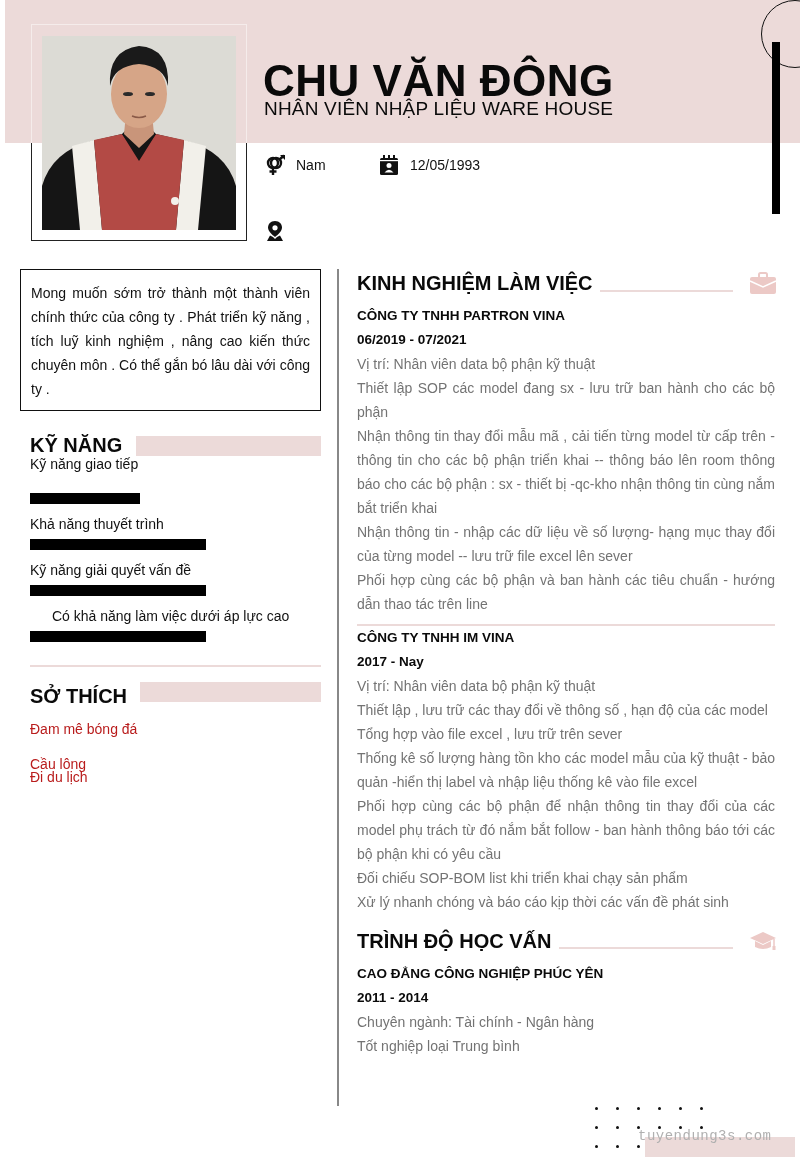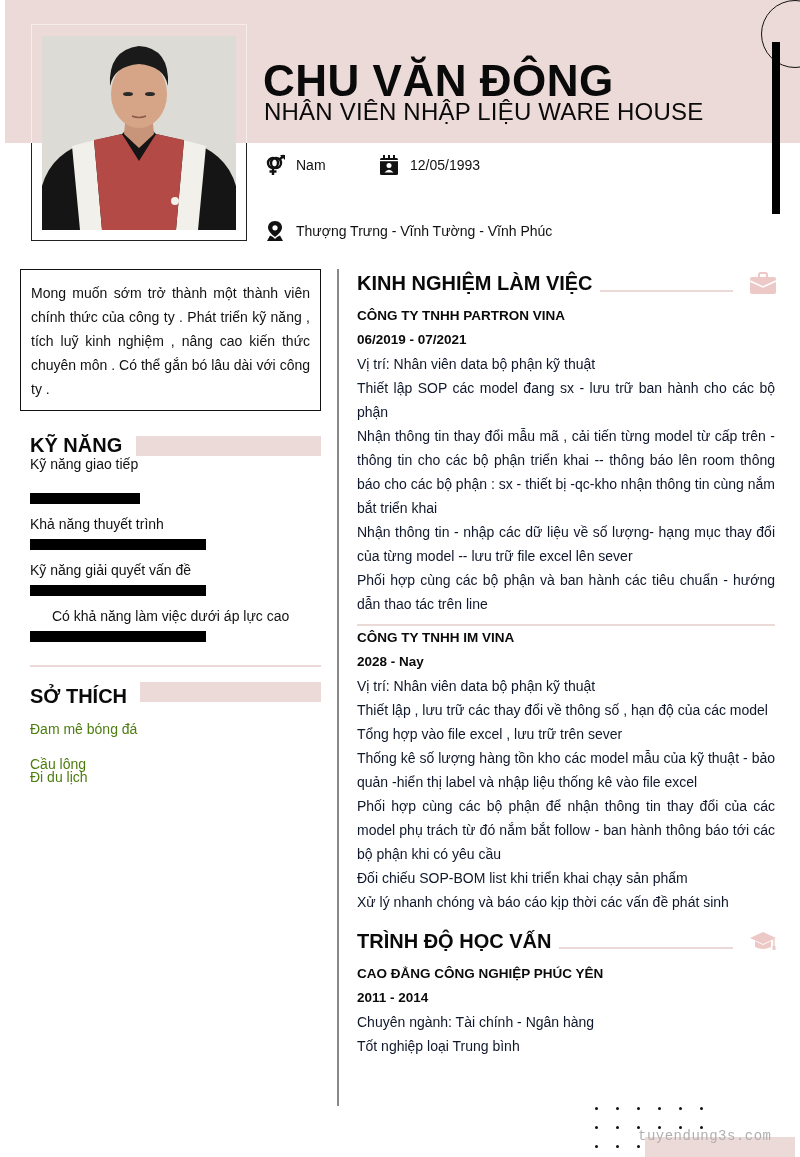--- a/index.html
+++ b/index.html
@@ -9,44 +9,44 @@
   .header-band { position: absolute; left: 5px; top: 0; width: 795px; height: 143px; background: #ecdad9; }
   .deco-circle { position: absolute; left: 761px; top: 0px; width: 68px; height: 68px; border: 1.5px solid #111; border-radius: 50%; }
   .deco-vbar { position: absolute; left: 772px; top: 42px; width: 8px; height: 172px; background: #000; }
 
   .photo-frame { position: absolute; left: 31px; top: 24px; width: 216px; height: 217px; border: 1px solid #f5eceb; }
   .photo-frame-lower { position: absolute; left: 31px; top: 143px; width: 216px; height: 98px; border: 1px solid #222; border-top: none; }
   .photo { position: absolute; left: 42px; top: 36px; width: 194px; height: 194px; background: #dedcd6; overflow: hidden; }
   .photo svg { width: 100%; height: 100%; display: block; }
 
   .name { position: absolute; left: 263px; top: 56px; font-size: 44px; font-weight: 700; letter-spacing: 0.5px; color: #0a0a0a; }
-  .job-title { position: absolute; left: 264px; top: 98px; font-size: 24px; font-weight: 400; color: #0a0a0a; letter-spacing: 0.2px; }
+  .job-title { position: absolute; left: 264px; top: 98px; font-size: 19px; font-weight: 400; color: #0a0a0a; letter-spacing: 0.2px; }
 
   .info-row { position: absolute; display: flex; align-items: center; font-size: 14px; color: #111; }
   .info-row .ico { width: 22px; height: 22px; margin-right: 10px; display: inline-flex; align-items: center; justify-content: center; }
 
   .objective-box { position: absolute; left: 20px; top: 269px; width: 301px; height: 142px; border: 1px solid #111; padding: 11px 10px 0 10px; font-size: 14px; line-height: 24px; text-align: justify; color: #111; }
 
   .left-heading { position: absolute; left: 30px; font-size: 20px; font-weight: 700; color: #0a0a0a; }
   .left-heading-bar { position: absolute; height: 20px; background: #ecdad9; }
 
   .skill-name { position: absolute; left: 30px; font-size: 14px; color: #111; }
   .skill-bar { position: absolute; left: 30px; height: 11px; background: #000; }
 
   .left-divider { position: absolute; left: 30px; top: 665px; width: 291px; height: 2px; background: #ecdad9; }
-  .hobby { position: absolute; left: 30px; font-size: 14px; color: #4d7c0f; }
+  .hobby { position: absolute; left: 30px; font-size: 14px; color: #b91c1c; }
 
   .col-divider { position: absolute; left: 337px; top: 269px; width: 2px; height: 837px; background: #888; }
 
   .right-heading { position: absolute; left: 357px; font-size: 20px; font-weight: 700; color: #0a0a0a; }
   .right-heading-line { position: absolute; height: 1.5px; background: #ecdad9; }
   .right-heading-icon { position: absolute; width: 28px; height: 24px; }
 
   .entry-title { position: absolute; left: 357px; font-size: 13.5px; font-weight: 700; color: #0a0a0a; }
-  .entry-line { position: absolute; left: 357px; width: 418px; font-size: 14px; line-height: 24px; color: #0f172a; text-align: justify; }
+  .entry-line { position: absolute; left: 357px; width: 418px; font-size: 14px; line-height: 24px; color: #737373; text-align: justify; }
   .entry-sep { position: absolute; left: 357px; top: 624px; width: 418px; height: 2px; background: #ecdad9; }
 
   .dots { position: absolute; left: 595px; top: 1107px; }
   .dot { position: absolute; width: 3px; height: 3px; background: #111; border-radius: 50%; }
   .wm-band { position: absolute; left: 645px; top: 1137px; width: 150px; height: 20px; background: #ecdad9; }
   .watermark { position: absolute; left: 638px; top: 1128px; font-family: "Liberation Mono", "DejaVu Sans Mono", monospace; font-size: 14px; color: #b0b0b0; letter-spacing: 0.5px; }
 </style>
 </head>
 <body>
 
@@ -111,21 +111,20 @@
 </div>
 
 <div class="info-row" style="left:264px; top:220px;">
   <span class="ico">
     <svg width="22" height="22" viewBox="0 0 22 22">
       <path d="M11 1 C6.5 1 4 4.2 4 7.8 C4 12 11 17 11 17 C11 17 18 12 18 7.8 C18 4.2 15.5 1 11 1 Z" fill="#111"></path>
       <circle cx="11" cy="7.8" r="2.6" fill="#fff"></circle>
       <path d="M3 21 L6 15.5 L9 17 L11 19 L13 17 L16 15.5 L19 21 Z" fill="#111"></path>
     </svg>
   </span>
-  <span>Thượng Trưng - Vĩnh Tường - Vĩnh Phúc</span>
 </div>
 
 <div class="objective-box">Mong muốn sớm trở thành một thành viên chính thức của  công ty . Phát triển kỹ năng , tích luỹ kinh nghiệm , nâng cao kiến thức chuyên môn . Có thể gắn bó lâu dài với công ty .</div>
 
 <div class="left-heading" style="top:434px;">KỸ NĂNG</div>
 <div class="left-heading-bar" style="left:136px; top:436px; width:185px;"></div>
 
 <div class="skill-name" style="top:456px;">Kỹ năng giao tiếp</div>
 <div class="skill-bar" style="top:493px; width:110px;"></div>
 
@@ -162,21 +161,21 @@
 <div class="entry-title" style="top:332px;">06/2019 - 07/2021</div>
 <div class="entry-line" style="top:352px;">Vị trí: Nhân viên data bộ phận kỹ thuật</div>
 <div class="entry-line" style="top:376px;">Thiết lập SOP các model đang sx - lưu trữ ban hành cho các bộ phận</div>
 <div class="entry-line" style="top:424px;">Nhận thông tin thay đổi mẫu mã , cải tiến từng model từ cấp trên - thông tin cho các bộ phận triển khai -- thông báo lên room thông báo cho các bộ phận : sx - thiết bị -qc-kho nhận thông tin cùng nắm bắt triển khai</div>
 <div class="entry-line" style="top:520px;">Nhận thông tin - nhập các dữ liệu về số lượng- hạng mục thay đổi của từng model -- lưu trữ file excel lên sever</div>
 <div class="entry-line" style="top:568px;">Phối hợp cùng các bộ phận và ban hành các tiêu chuẩn - hướng dẫn thao tác trên line</div>
 
 <div class="entry-sep"></div>
 
 <div class="entry-title" style="top:630px;">CÔNG TY TNHH IM VINA</div>
-<div class="entry-title" style="top:654px;">2028 - Nay</div>
+<div class="entry-title" style="top:654px;">2017 - Nay</div>
 <div class="entry-line" style="top:674px;">Vị trí: Nhân viên data bộ phận kỹ thuật</div>
 <div class="entry-line" style="top:698px;">Thiết lập , lưu trữ các thay đổi về thông số , hạn độ của các model</div>
 <div class="entry-line" style="top:722px;">Tổng hợp vào file excel , lưu trữ trên sever</div>
 <div class="entry-line" style="top:746px;">Thống kê số lượng hàng tồn kho các model mẫu của kỹ thuật - bảo quản -hiển thị label và nhập liệu thống kê vào file excel</div>
 <div class="entry-line" style="top:794px;">Phối hợp cùng các bộ phận để nhận thông tin thay đổi của các model phụ trách từ đó nắm bắt follow - ban hành thông báo tới các bộ phận khi có yêu cầu</div>
 <div class="entry-line" style="top:866px;">Đối chiếu SOP-BOM list khi triển khai chạy sản phẩm</div>
 <div class="entry-line" style="top:890px;">Xử lý nhanh chóng và báo cáo kịp thời các vấn đề phát sinh</div>
 
 <div class="right-heading" style="top:930px;">TRÌNH ĐỘ HỌC VẤN</div>
 <div class="right-heading-line" style="left:559px; top:947px; width:174px;"></div>

